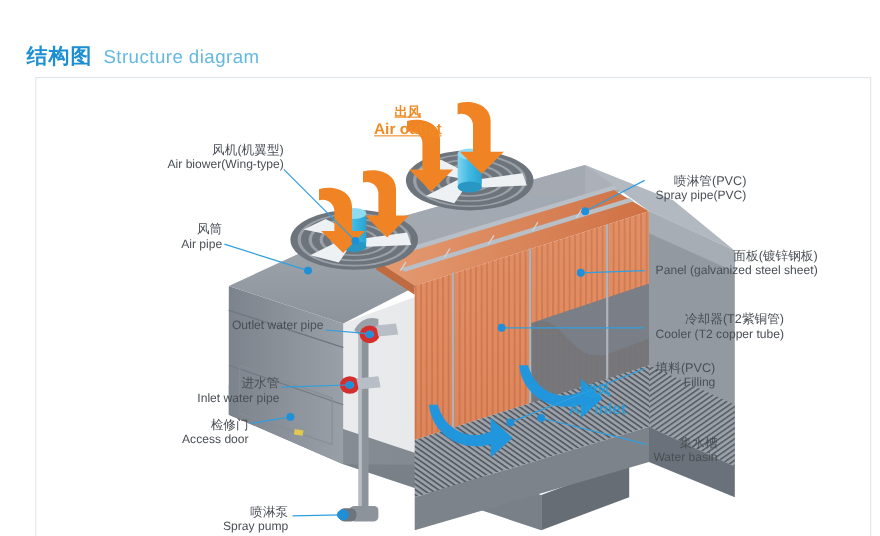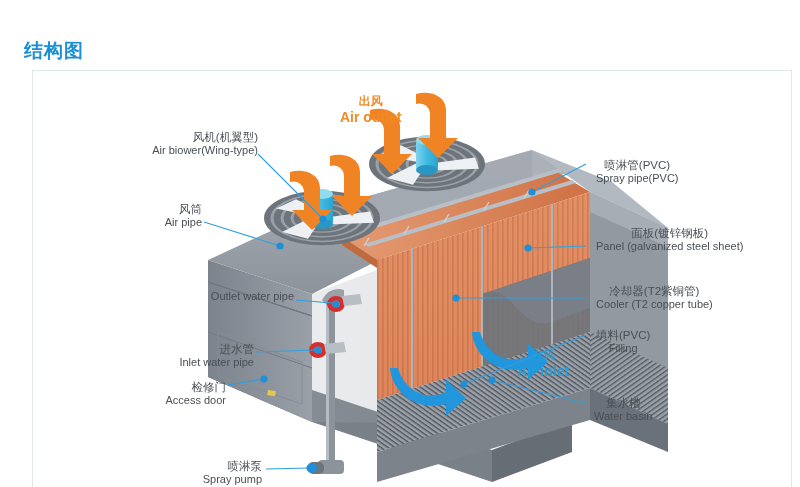--- a/index.html
+++ b/index.html
@@ -17,37 +17,38 @@
   .hdr .cn{font-size:19px;font-weight:700;color:#1b8fd4;letter-spacing:1px;}
   .hdr .en{font-size:17px;color:#63b8e2;letter-spacing:.4px;}
 
   .frame{position:absolute;left:20px;top:38px;width:760px;height:440px;
          border:1px solid #dfe6ea;background:#fff;box-sizing:border-box;}
 
   
   .lbl{position:absolute;line-height:1.25;white-space:nowrap;color:#4a4f55;}
   .lbl .cn{font-size:11.5px;display:block;}
   .lbl .en{font-size:11px;display:block;}
-  .lbl.r{text-align:center;}
+  .lbl.r{text-align:right;}
   .lbl.l{text-align:right;}
 
   .flow{position:absolute;line-height:1.25;white-space:nowrap;text-align:center;font-weight:600;}
   .flow .cn{font-size:12px;display:block;}
   .flow .en{font-size:14px;display:block;}
-  .flow.out{color:#f08a24;}
+  .flow.out{color:#f08a24;text-decoration:underline;}
   .flow.in{color:#1f9fe0;}
   svg.leaders{position:absolute;left:0;top:0;width:800px;height:487px;overflow:visible;}
 </style>
 </head>
 <body>
 
 <div id="stage">
 
   <div class="hdr">
     <span class="cn">结构图</span>
+    <span class="en">Structure diagram</span>
   </div>
 
   <div class="frame"></div>
 
   <svg class="leaders" viewBox="0 0 800 487">
     <defs>
       <linearGradient id="gBodyL" x1="0" y1="0" x2="1" y2="0">
         <stop offset="0" stop-color="#7d838c"></stop>
           <stop offset="1" stop-color="#9aa0a8"></stop>
       </linearGradient>

